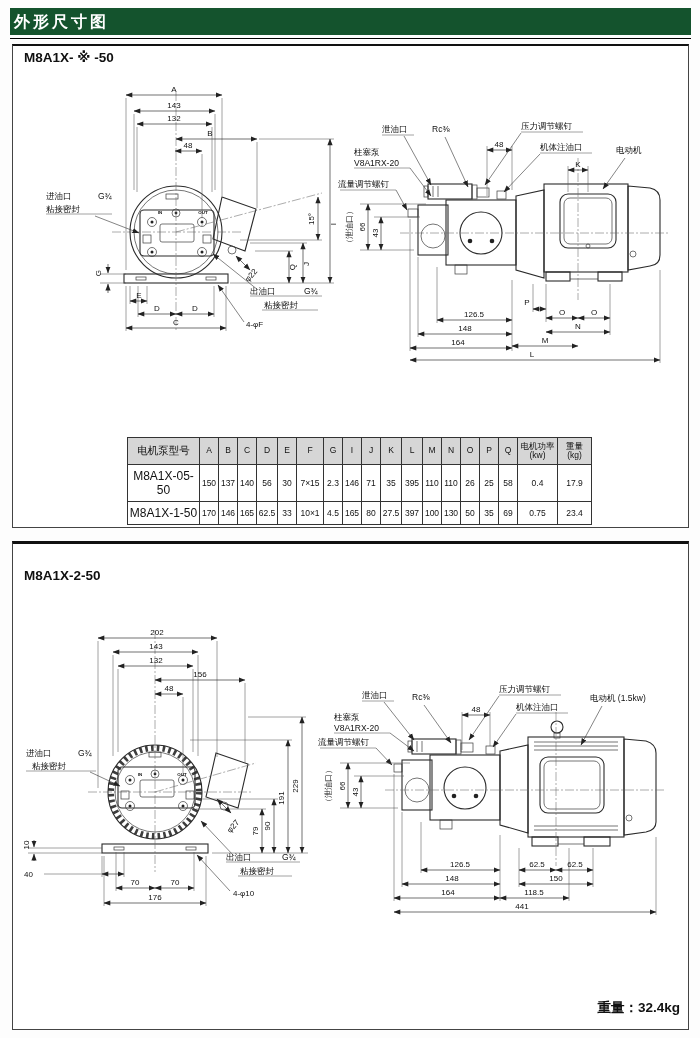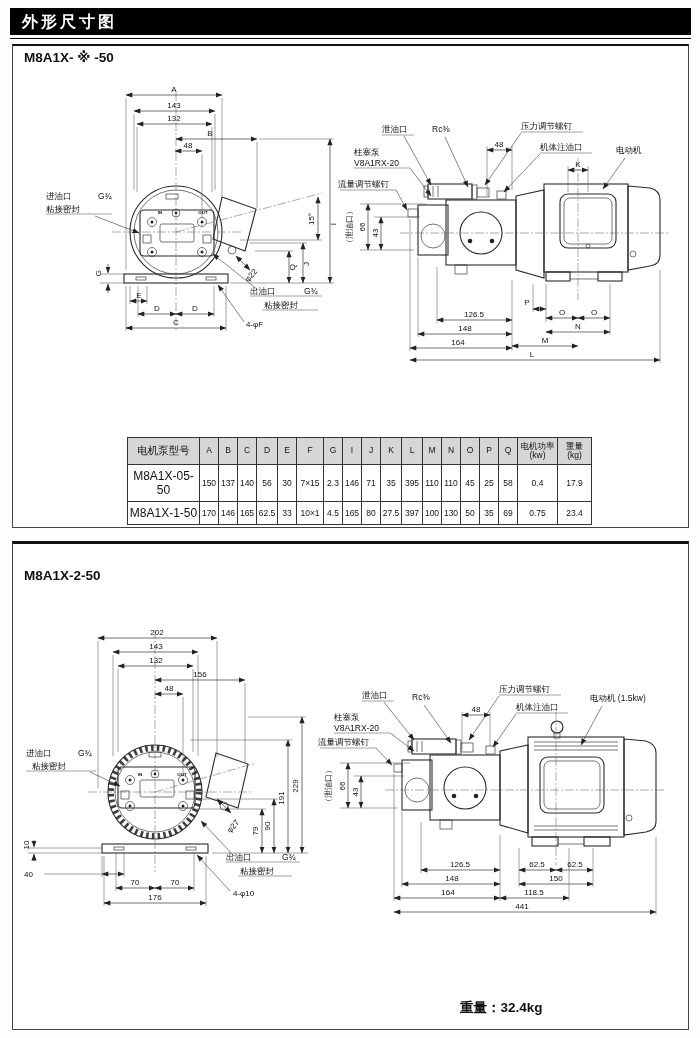--- a/index.html
+++ b/index.html
@@ -1,18 +1,18 @@
 <!DOCTYPE html>
 <html><head>
 <meta charset="utf-8">
 <style>
 *{margin:0;padding:0;box-sizing:border-box}
 html,body{width:700px;height:1038px;background:#fff;font-family:"Liberation Sans","DejaVu Sans",sans-serif;color:#111}
 .page{position:relative;width:700px;height:1038px;background:#fdfdfd;overflow:hidden}
-.titlebar{position:absolute;left:10px;top:8px;width:681px;height:27px;background:#000000;color:#fff;font-size:16px;font-weight:bold;letter-spacing:3px;line-height:27px;padding-left:12px}
+.titlebar{position:absolute;left:10px;top:8px;width:681px;height:27px;background:#14532d;color:#fff;font-size:16px;font-weight:bold;letter-spacing:3px;line-height:27px;padding-left:4px}
 .titlerule{position:absolute;left:10px;top:38px;width:681px;height:1px;background:#000}
 .sect{position:absolute;left:12px;width:677px;border:1px solid #444;background:#fff}
 #sect1{top:44px;height:484px;border-top:2px solid #111}
 #sect2{top:541px;height:489px;border-top:3px solid #111}
 .model{position:absolute;font-size:13.5px;font-weight:bold;color:#101010}
 #model1{left:24px;top:49px}
 #model2{left:24px;top:568px}
 svg{position:absolute;overflow:visible}
 .o{fill:none;stroke:#2a2a2a;stroke-width:1.1}
 .o2{fill:none;stroke:#3b3b3b;stroke-width:.7}
@@ -25,21 +25,21 @@
 text{fill:#101010;font-size:8px}
 .dt{text-anchor:middle}
 .lb{font-size:8.5px}
 .tiny{font-size:4.4px;text-anchor:middle;font-weight:bold}
 .dot{fill:#222;stroke:none}
 #dimtable{position:absolute;left:127px;top:437px;border-collapse:collapse;table-layout:fixed;text-align:center;font-size:8.5px;color:#111}
 #dimtable th,#dimtable td{border:1px solid #333;padding:4px 1px;height:15px;overflow:hidden;font-weight:normal}
 #dimtable th{background:#d6d6d6;height:21px;line-height:1.05;font-size:8.5px}
 #dimtable th:first-child{font-size:10.5px}
 #dimtable td:first-child{font-size:12px}
-.weight{position:absolute;left:460px;top:999px;width:220px;font-size:13.5px;font-weight:bold}
+.weight{position:absolute;left:460px;top:999px;width:220px;text-align:right;font-size:13.5px;font-weight:bold}
 </style>
 </head>
 <body>
 
 <div class="page">
 
   <div class="titlebar">外形尺寸图</div>
   <div class="titlerule"></div>
 
   <div class="sect" id="sect1"></div>
@@ -307,21 +307,21 @@
       <td>56</td>
       <td>30</td>
       <td>7×15</td>
       <td>2.3</td>
       <td>146</td>
       <td>71</td>
       <td>35</td>
       <td>395</td>
       <td>110</td>
       <td>110</td>
-      <td>45</td>
+      <td>26</td>
       <td>25</td>
       <td>58</td>
       <td>0.4</td>
       <td>17.9</td>
     </tr>
     <tr>
       <td>M8A1X-1-50</td>
       <td>170</td>
       <td>146</td>
       <td>165</td>

